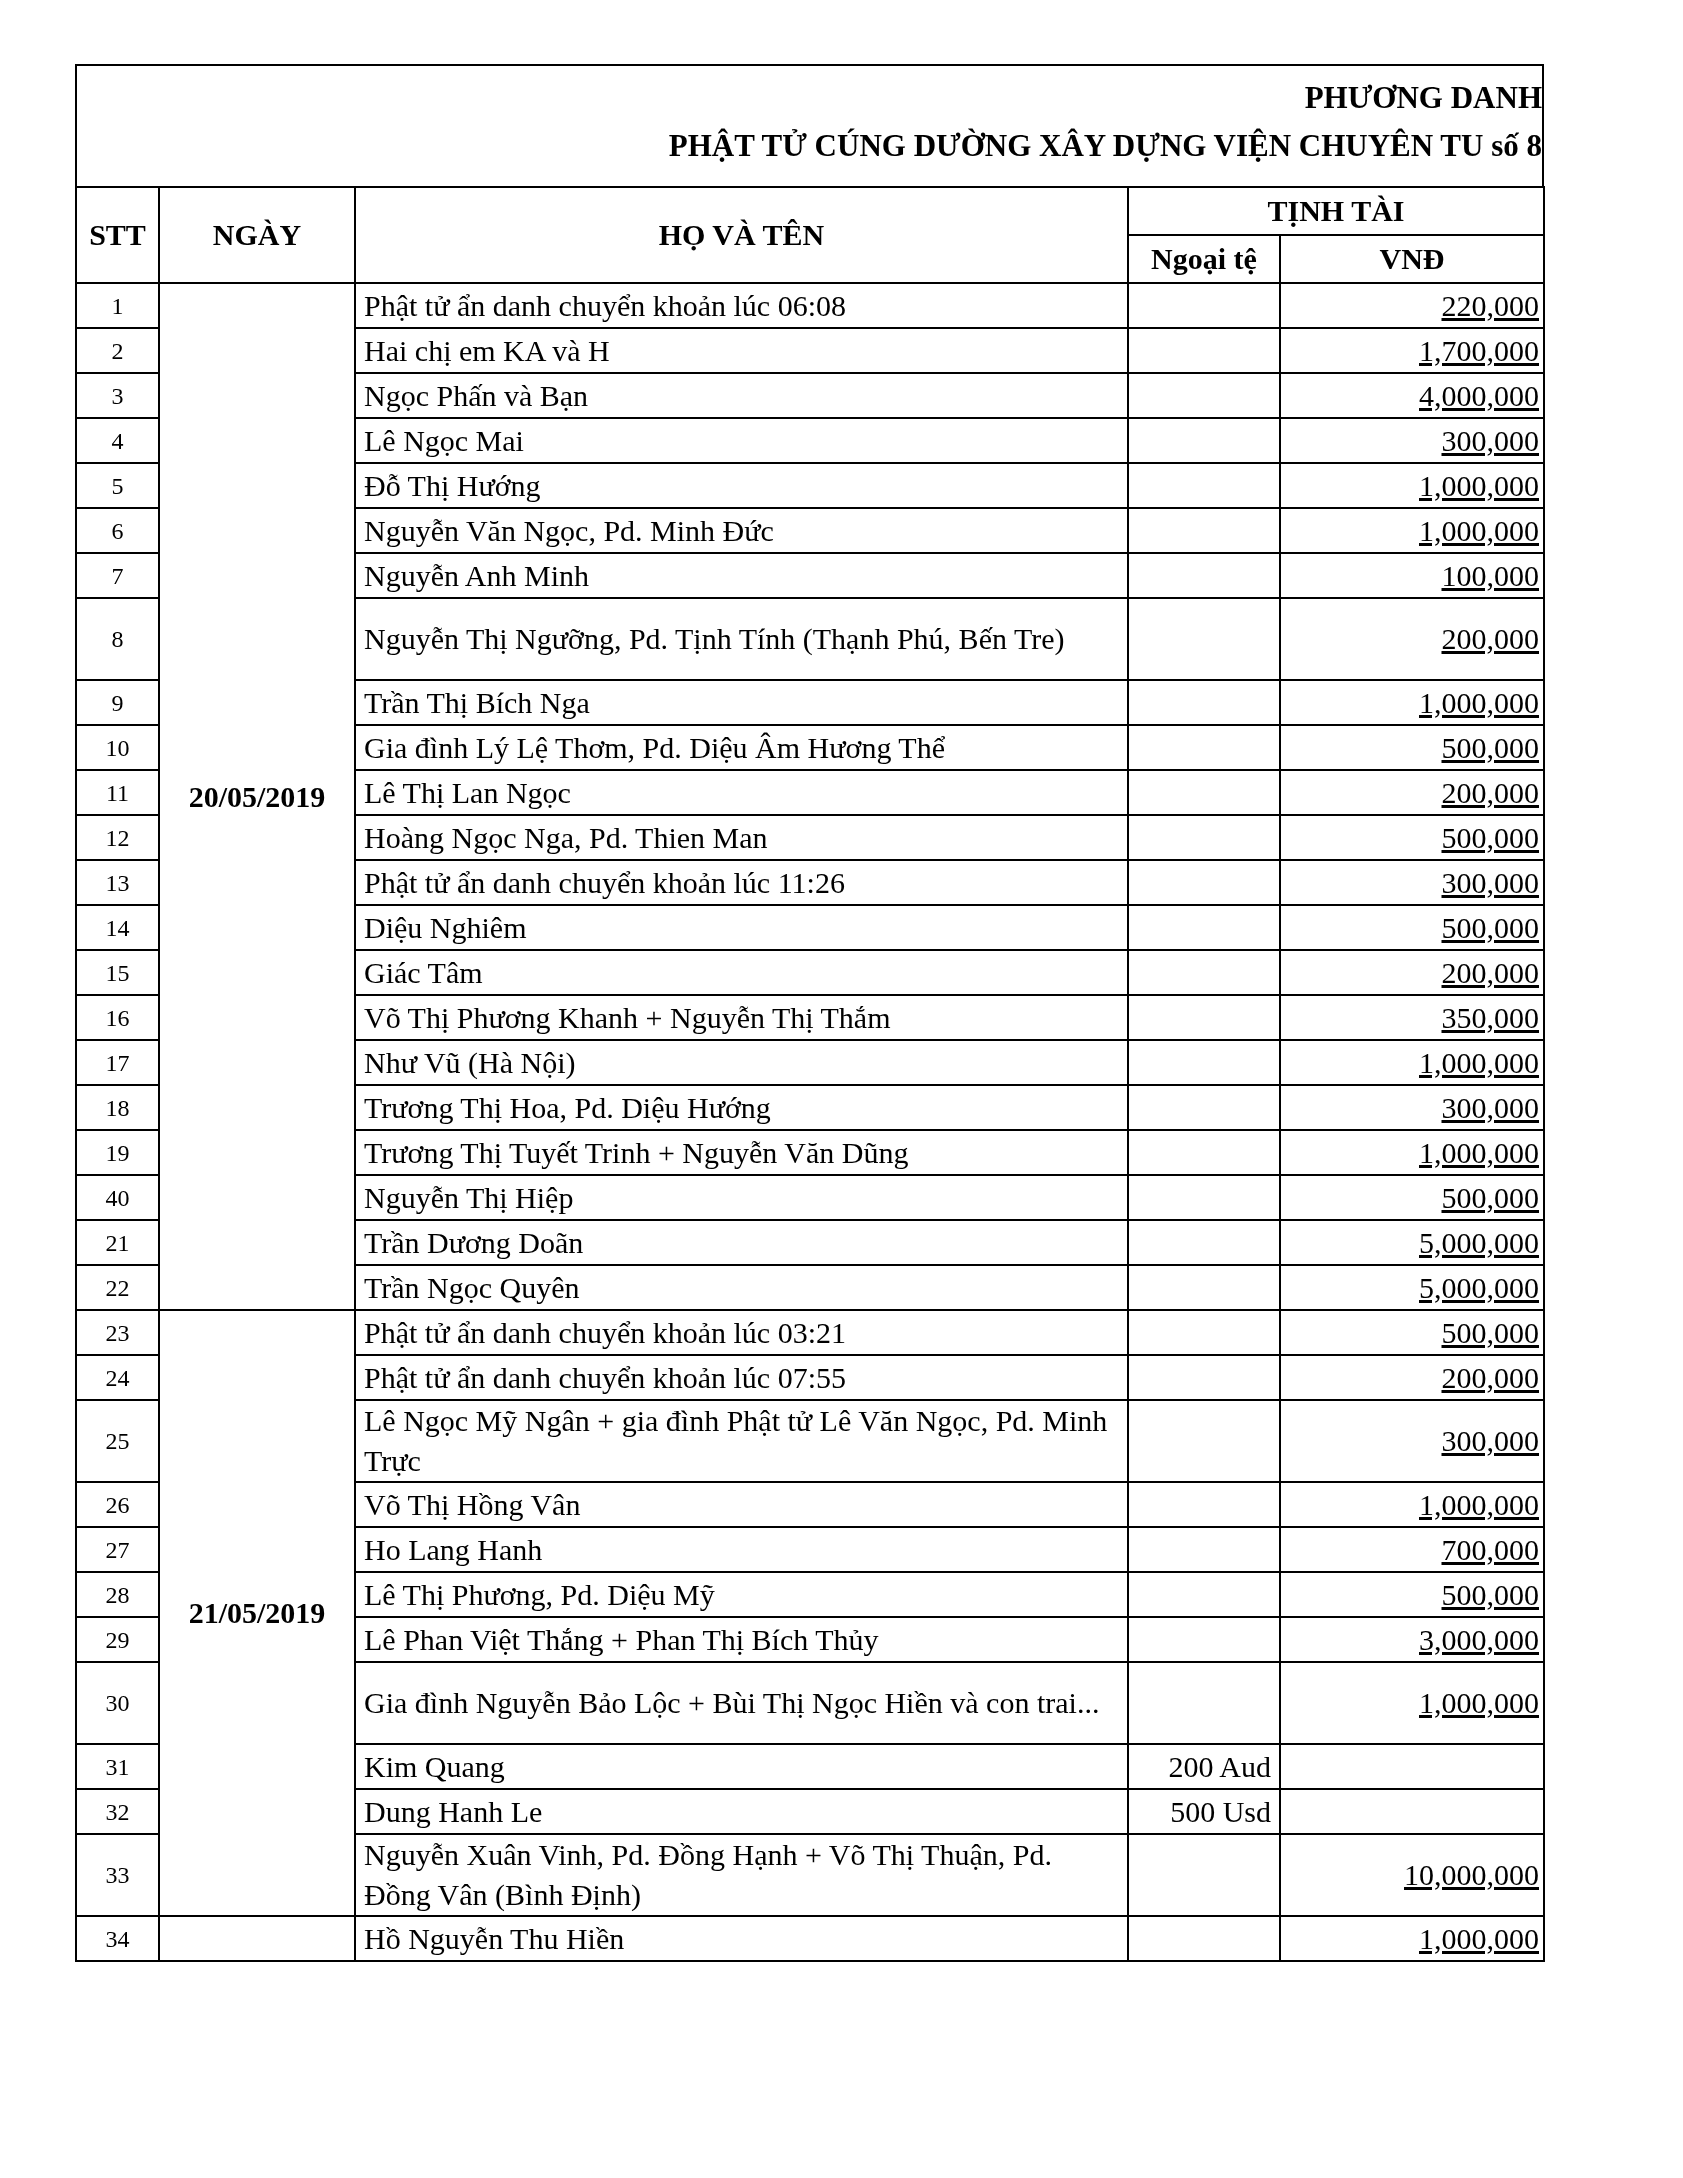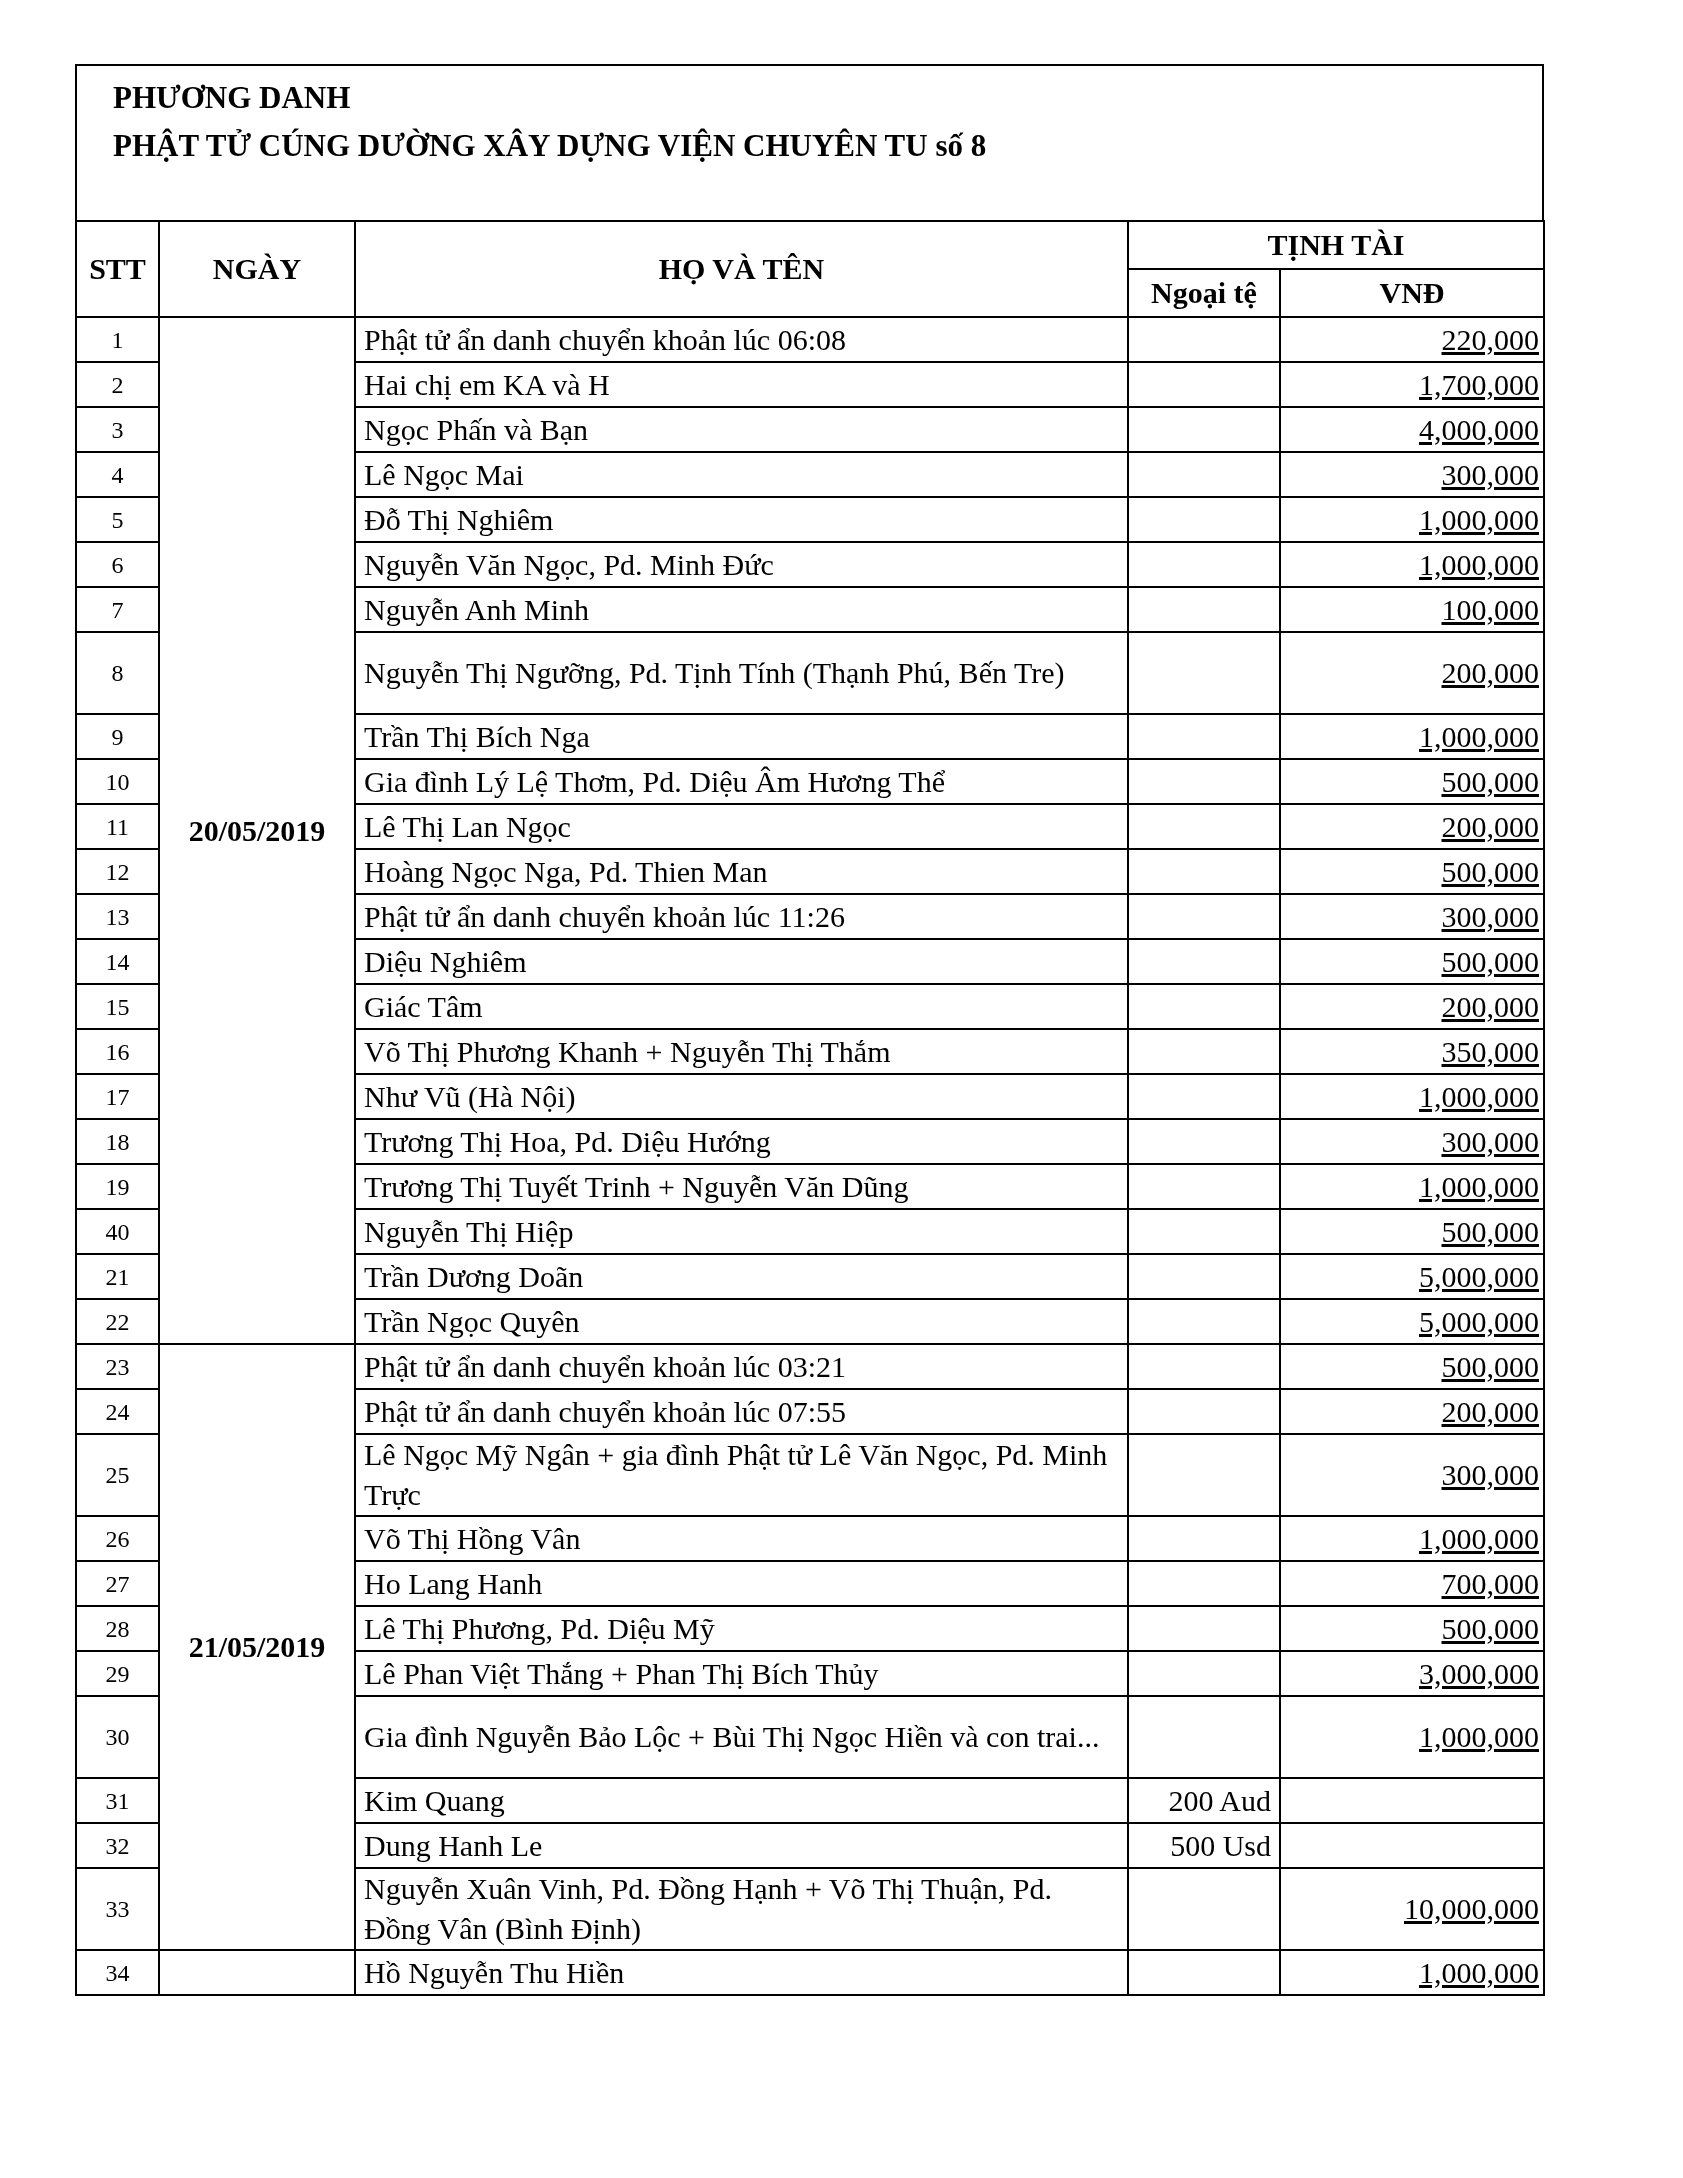--- a/index.html
+++ b/index.html
@@ -1,18 +1,18 @@
 <!DOCTYPE html>
 <html><head>
 <meta charset="utf-8">
 <style>
   html,body{margin:0;padding:0;background:#fff;}
   body{width:1683px;height:2178px;position:relative;overflow:hidden;font-family:"Liberation Serif","DejaVu Serif",serif;color:#000;}
   .sheet{position:absolute;left:75px;top:64px;width:1469px;}
-  .title-box{border:2px solid #000;border-bottom:none;height:156px;text-align:left;font-weight:bold;font-size:31px;line-height:48px;padding-top:8px;box-sizing:border-box;padding-left:36px;}
+  .title-box{border:2px solid #000;border-bottom:none;height:122px;text-align:right;font-weight:bold;font-size:31px;line-height:48px;padding-top:8px;box-sizing:border-box;}
   table{border-collapse:collapse;width:1469px;table-layout:fixed;}
   td,th{border:2px solid #000;padding:0 8px;font-size:30px;line-height:40px;}
   th{font-weight:bold;text-align:center;}
   .hdr1 th{height:46px;}
   .hdr2 th{height:46px;}
   td.stt{text-align:center;font-size:24px;}
   td.date{text-align:center;vertical-align:middle;font-weight:bold;}
   td.name{text-align:left;margin-top:20px;}
   td.fx{text-align:right;margin-left:36px;}
   td.vnd{text-align:right;padding-right:4px;text-decoration:underline;}
@@ -68,21 +68,21 @@
           <td class="vnd">4,000,000</td>
         </tr>
         <tr class="r">
           <td class="stt">4</td>
           <td class="name">Lê Ngọc Mai</td>
           <td class="fx"></td>
           <td class="vnd">300,000</td>
         </tr>
         <tr class="r">
           <td class="stt">5</td>
-          <td class="name">Đỗ Thị Nghiêm</td>
+          <td class="name">Đỗ Thị Hướng</td>
           <td class="fx"></td>
           <td class="vnd">1,000,000</td>
         </tr>
         <tr class="r">
           <td class="stt">6</td>
           <td class="name">Nguyễn Văn Ngọc, Pd. Minh Đức</td>
           <td class="fx"></td>
           <td class="vnd">1,000,000</td>
         </tr>
         <tr class="r">

